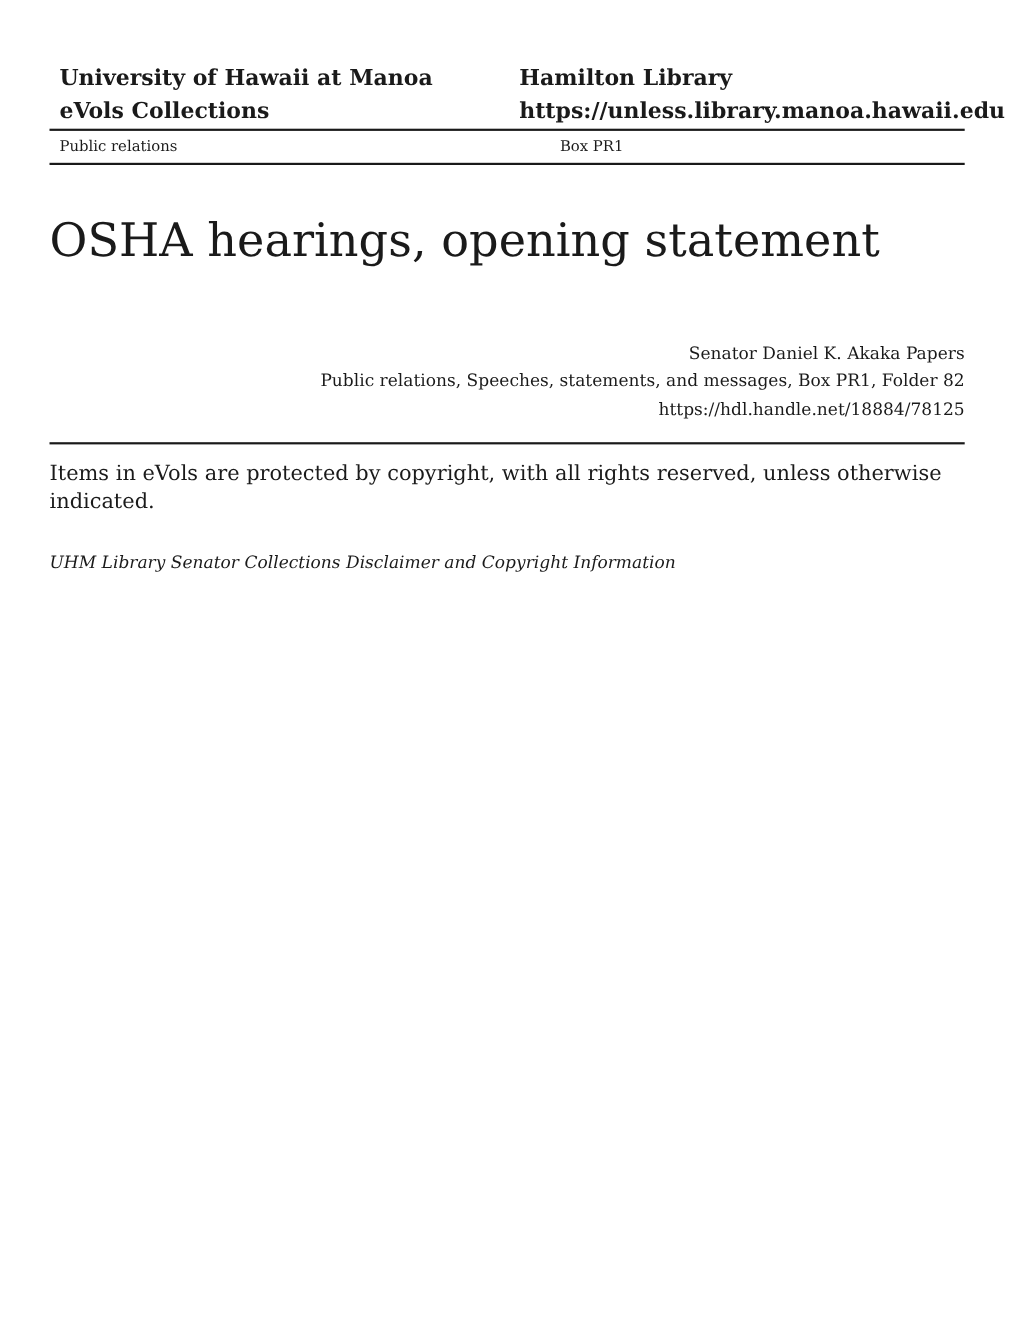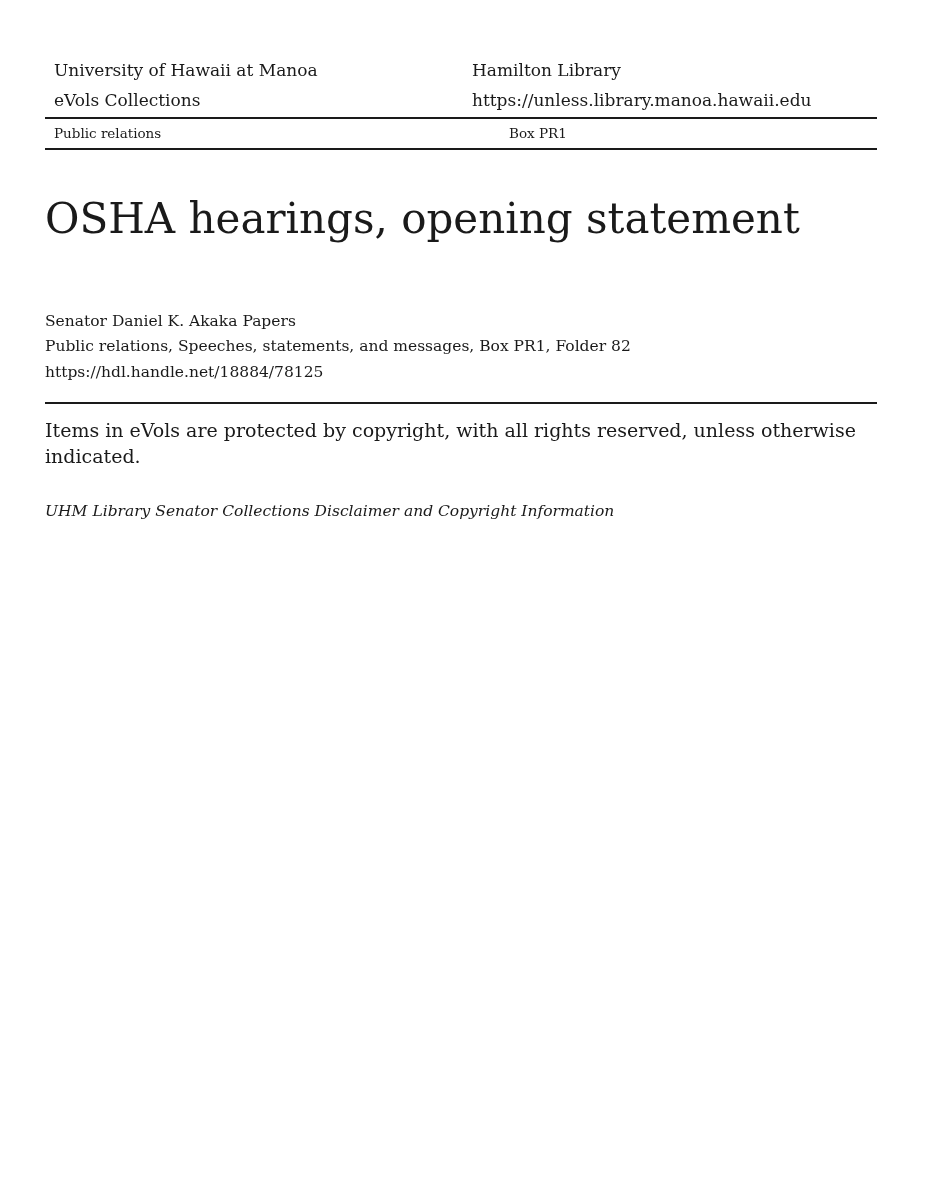--- a/index.html
+++ b/index.html
@@ -17,22 +17,22 @@
     overflow: hidden;
   }
   
   .hdr {
     margin: 55px 50px 0 45px;
   }
   .hdr-main {
     display: grid;
     grid-template-columns: 418px 1fr;
     border-bottom: 2px solid #1a1a1a;
-    font-weight: 400;
-    font-size: 17px;
+    font-weight: 700;
+    font-size: 20px;
     line-height: 30px;
     padding-bottom: 2px;
   }
   .hdr-main .cell, .hdr-sub .cell {
     padding-left: 9px;
   }
   .hdr-sub {
     display: grid;
     grid-template-columns: 418px 1fr;
     border-bottom: 2px solid #1a1a1a;
@@ -52,21 +52,21 @@
     font-weight: 400;
     line-height: 1.3;
     letter-spacing: 0px;
   }
   
   .citation {
     margin: 62px 50px 0 45px;
     font-size: 15.5px;
     line-height: 25.5px;
   }
-  .citation .line { display: block; }
+  .citation .line { display: block; text-align: right; }
   
   hr.rule {
     border: none;
     border-top: 2px solid #1a1a1a;
     margin: 17px 50px 0 45px;
   }
   
   p.copyright {
     margin: 14px 50px 0 45px;
     font-size: 19px;

